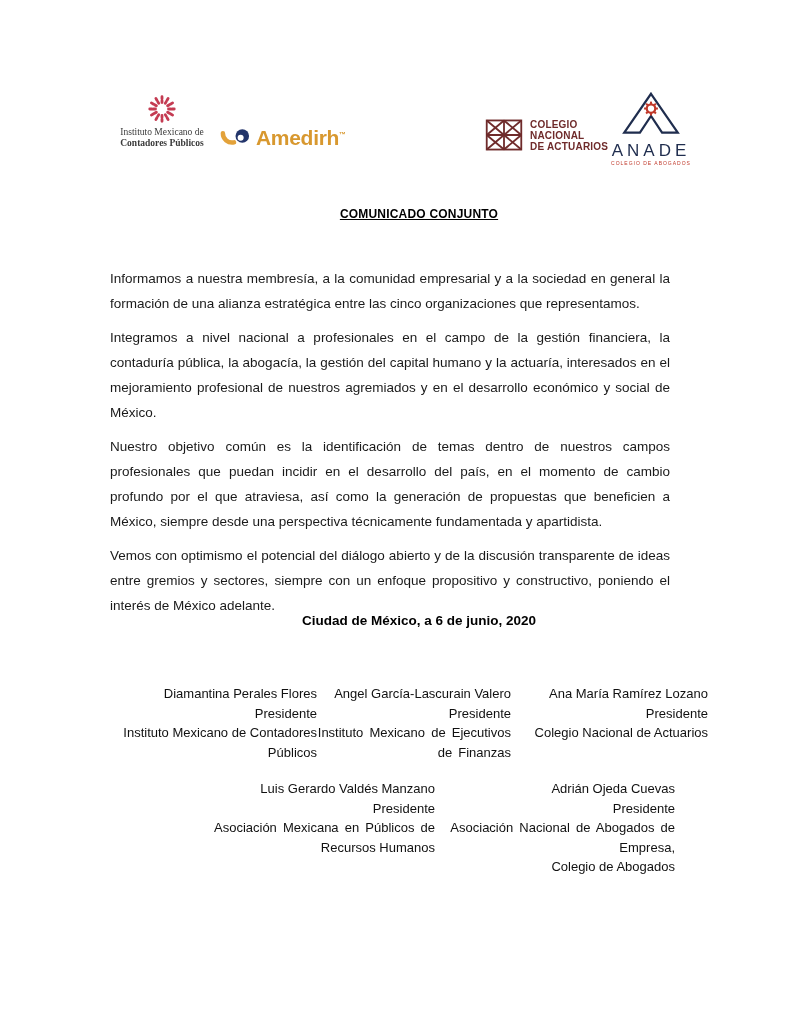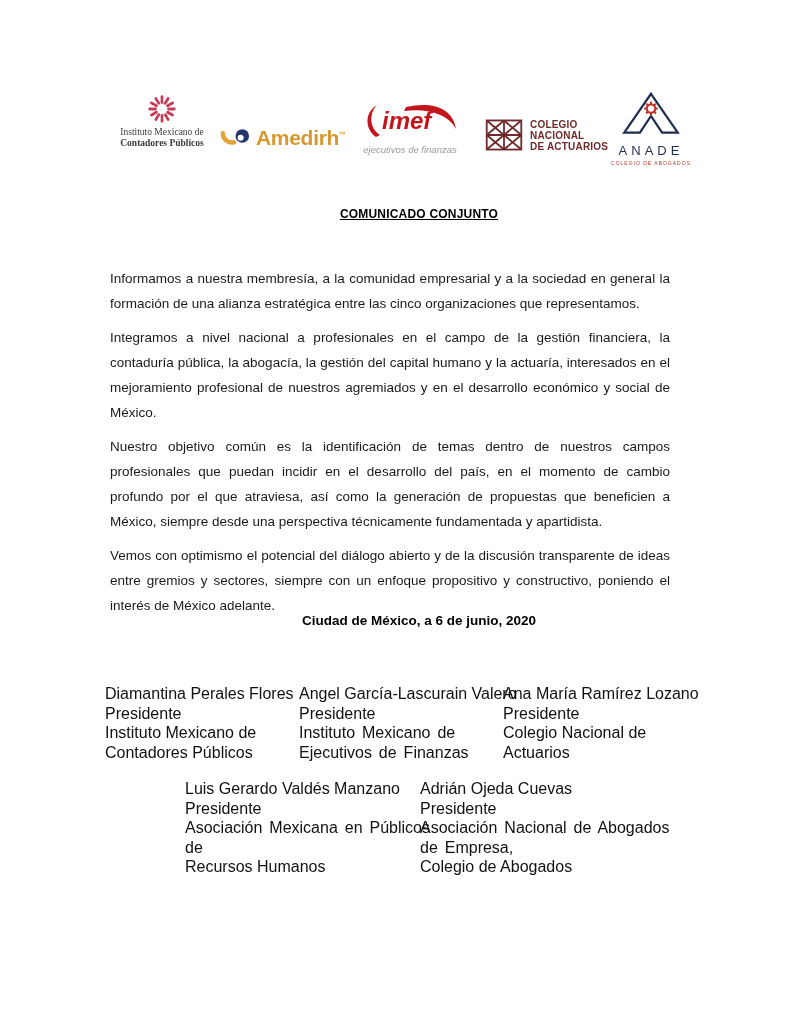--- a/index.html
+++ b/index.html
@@ -14,37 +14,37 @@
   .imcp .l1{font-family:"Liberation Serif",serif;font-size:9.5px;color:#3b3b3b;line-height:11px;}
   .imcp .l2{font-family:"Liberation Serif",serif;font-size:9.5px;font-weight:bold;color:#3b3b3b;line-height:11px;}
   .amedirh{left:219px;top:126px;display:flex;align-items:center;}
   .amedirh .word{font-size:21px;font-weight:600;color:#d8982f;margin-left:4px;letter-spacing:-0.3px;}
   .amedirh sup{font-size:7px;color:#d8982f;vertical-align:super;}
   .imef{left:357px;top:102px;width:106px;text-align:center;}
   .imef .tag{font-size:9.5px;font-style:italic;color:#9a9a9a;margin-top:-2px;}
   .cna{left:484px;top:116px;display:flex;align-items:center;}
   .cna .txt{margin-left:6px;font-size:10px;font-weight:bold;color:#6f2b2b;line-height:11px;letter-spacing:0.2px;}
   .anade{left:608px;top:91px;width:86px;text-align:center;}
-  .anade .word{font-size:13px;color:#1f2d4e;letter-spacing:4px;line-height:13px;margin-top:1px;}
+  .anade .word{font-size:17px;color:#1f2d4e;letter-spacing:4px;line-height:13px;margin-top:1px;}
   .anade .tag{font-size:5px;color:#c0392b;letter-spacing:1px;margin-top:3px;}
   
   .title{
     position:absolute;top:207px;left:0;width:100%;text-align:center;
     font-size:12px;font-weight:bold;text-decoration:underline;letter-spacing:0.2px;
   }
   .body-text{position:absolute;top:266px;left:110px;width:576px;}
   .body-text p{
     margin:0 16px 9px 0;font-size:13.5px;line-height:25px;text-align:justify;color:#1a1a1a;
   }
   .dateline{
     position:absolute;top:613px;left:0;width:100%;text-align:center;
     font-size:13.5px;font-weight:bold;
   }
   
-  .sig{position:absolute;text-align:left;font-size:16px;line-height:19.5px;color:#111;}
+  .sig{position:absolute;text-align:right;font-size:13px;line-height:19.5px;color:#111;}
   .sig .nm{white-space:nowrap;}
   .r1c1{top:684px;left:105px;width:212px;}
   .r1c2{top:684px;left:299px;width:212px;}
   .r1c3{top:684px;left:503px;width:205px;}
   .r2c1{top:779px;left:185px;width:250px;}
   .r2c2{top:779px;left:420px;width:255px;}
   .spread{word-spacing:2.5px;}
 </style>
 </head>
 <body>
@@ -74,28 +74,20 @@
 
   <div class="logo amedirh">
     <svg width="33" height="24" viewBox="0 0 34 24">
       <path d="M4,7 a9.5,9.5 0 0 0 11.5,9.5" stroke="#e3a23a" stroke-width="4.6" fill="none" stroke-linecap="round"></path>
       <circle cx="24" cy="10" r="7" fill="#23356b"></circle>
       <circle cx="22.3" cy="11.8" r="3.1" fill="#ffffff"></circle>
     </svg>
     <span class="word"><span>Amedirh</span><sup>™</sup></span>
   </div>
 
-  <div class="logo imef">
-    <svg width="104" height="40" viewBox="0 0 104 40">
-      <path d="M18,35 C7,27 6,11 19,3 C11,11 11,26 22,33 Z" fill="#c3161c"></path>
-      <path d="M48,5 C74,-1 95,6 98,27 C90,12 70,6 46,9 Z" fill="#c3161c"></path>
-      <text x="24" y="27" font-family="Liberation Sans, sans-serif" font-size="24" font-weight="bold" font-style="italic" fill="#c3161c">imef</text>
-    </svg>
-    <div class="tag">ejecutivos de finanzas</div>
-  </div>
 
   <div class="logo cna">
     <svg width="40" height="38" viewBox="0 0 44 40">
       <g stroke="#6f2b2b" stroke-width="2" fill="none">
         <rect x="3" y="4" width="38" height="32"></rect>
         <line x1="22" y1="4" x2="22" y2="36"></line>
         <line x1="3" y1="20" x2="41" y2="20"></line>
         <line x1="3" y1="4" x2="22" y2="20"></line>
           <line x1="22" y1="4" x2="3" y2="20"></line>
         <line x1="22" y1="4" x2="41" y2="20"></line>

